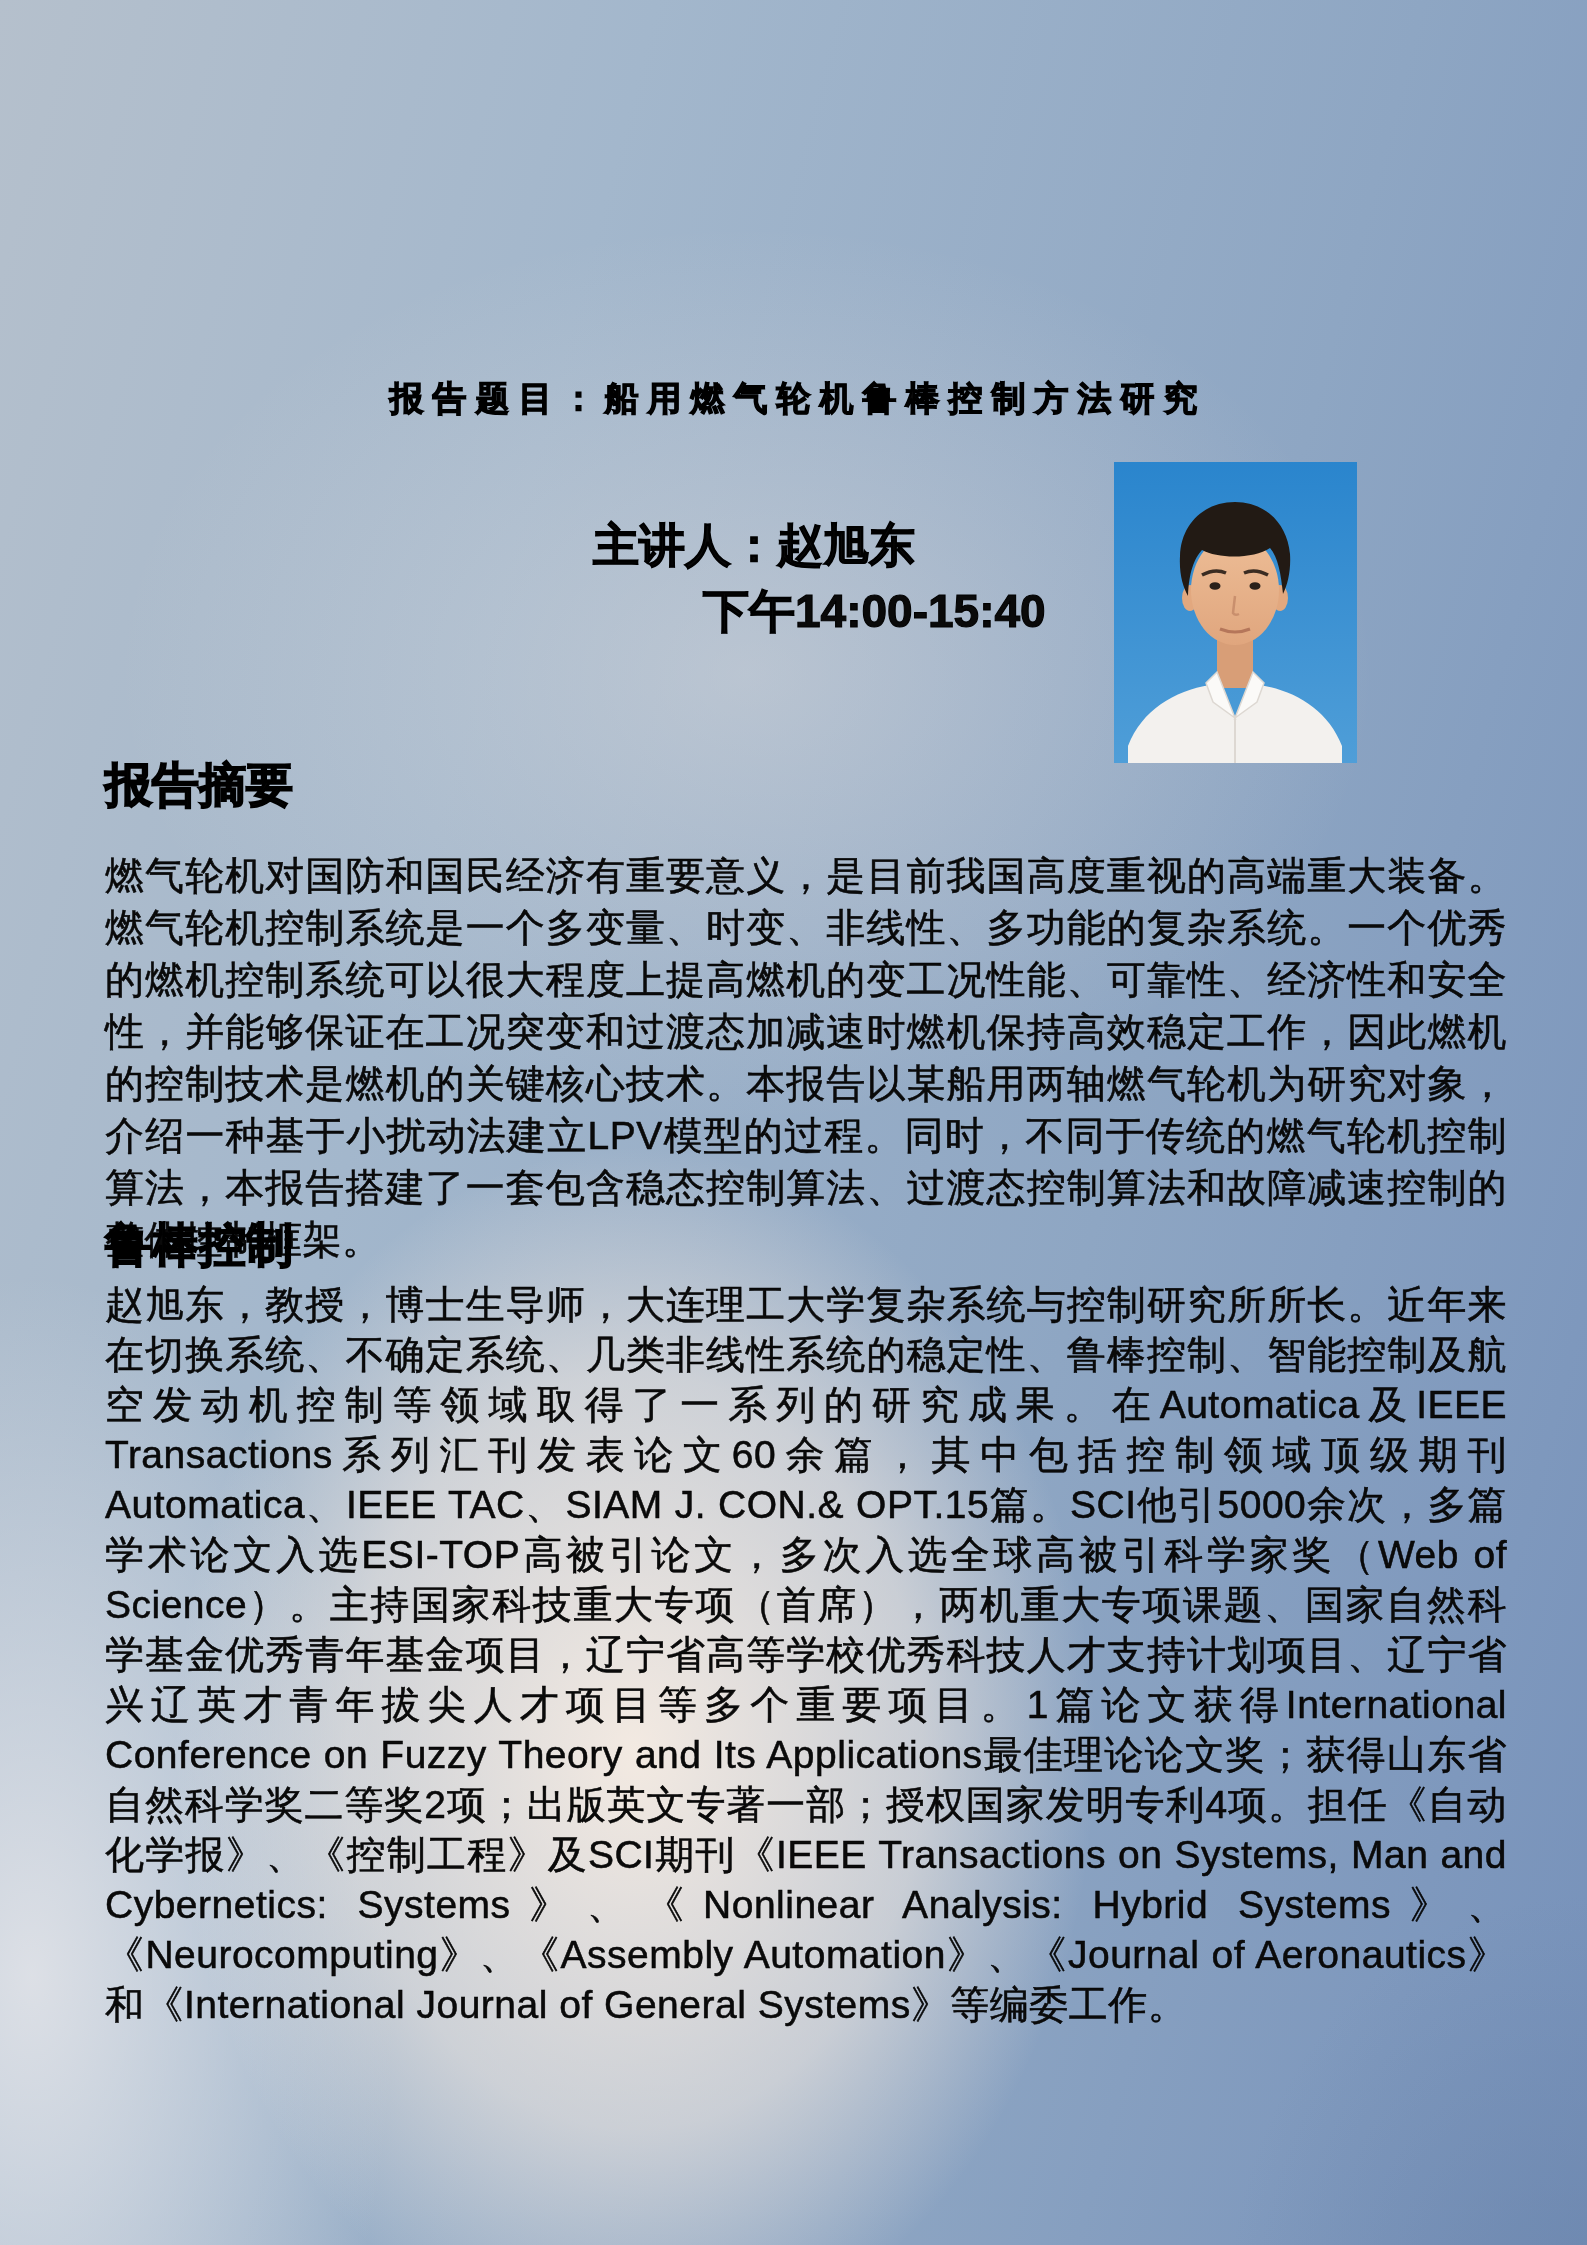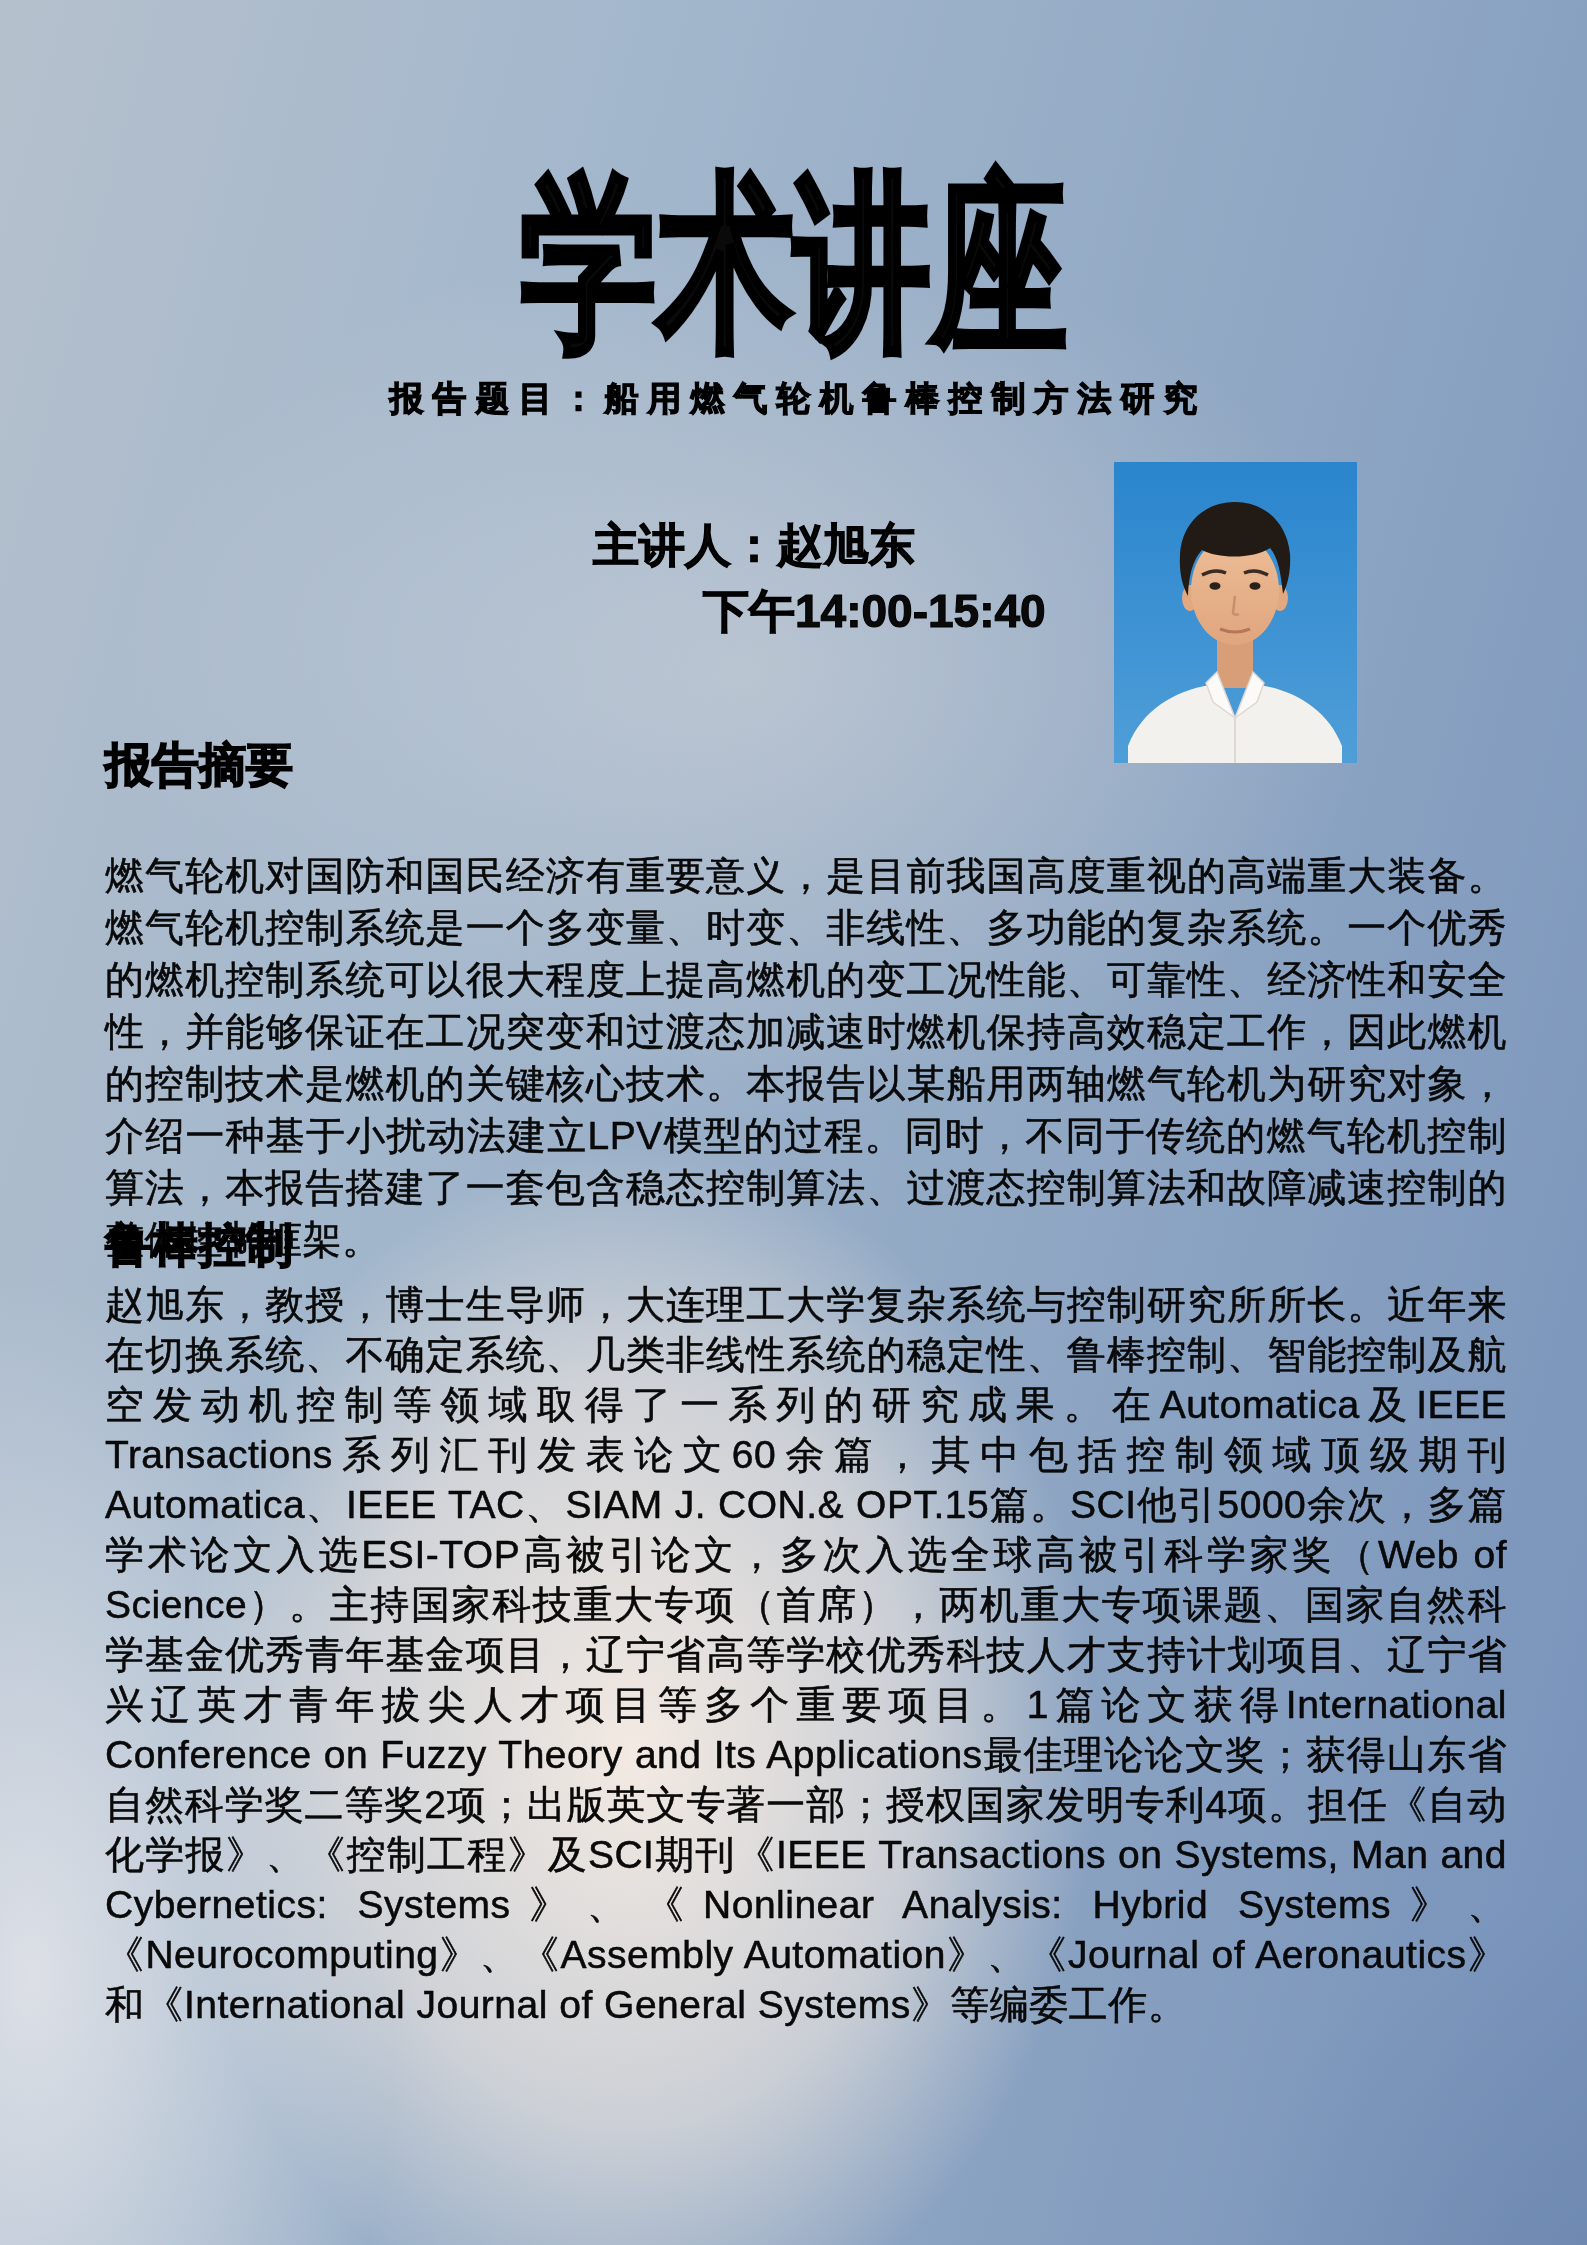--- a/index.html
+++ b/index.html
@@ -44,39 +44,36 @@
   .info .indent{padding-left:110px;}
   .photo{
     position:absolute;left:1114px;top:462px;width:243px;height:301px;
   }
   .photo svg{display:block;width:100%;height:100%;}
   .sec-heading{
     position:absolute;left:105px;
     font-size:47px;font-weight:900;line-height:50px;
     -webkit-text-stroke:1.6px #000;
   }
-  #abstract-heading{top:740px;}
+  #abstract-heading{top:760px;}
   #bio-heading{top:1220px;}
   .body-text{
     position:absolute;left:105px;width:1402px;
     font-size:39px;letter-spacing:.5px;
     text-align:justify;
     -webkit-text-stroke:.5px #000;
   }
   #abstract-body{top:818px;line-height:52px;margin-top:32px;}
   #bio-body{top:1280px;line-height:50px;}
 </style>
 </head>
 <body>
 
 <div class="poster">
 
-  <div class="title">
-    <span class="inner">学术讲座</span>
-  </div>
 
   <div class="subtitle">报告题目：船用燃气轮机鲁棒控制方法研究</div>
 
   <div class="info">
     <div>主讲人：赵旭东</div>
     <div class="indent">下午14:00-15:40</div>
   </div>
 
   <div class="photo">
     <svg viewBox="0 0 243 301" xmlns="http://www.w3.org/2000/svg">

